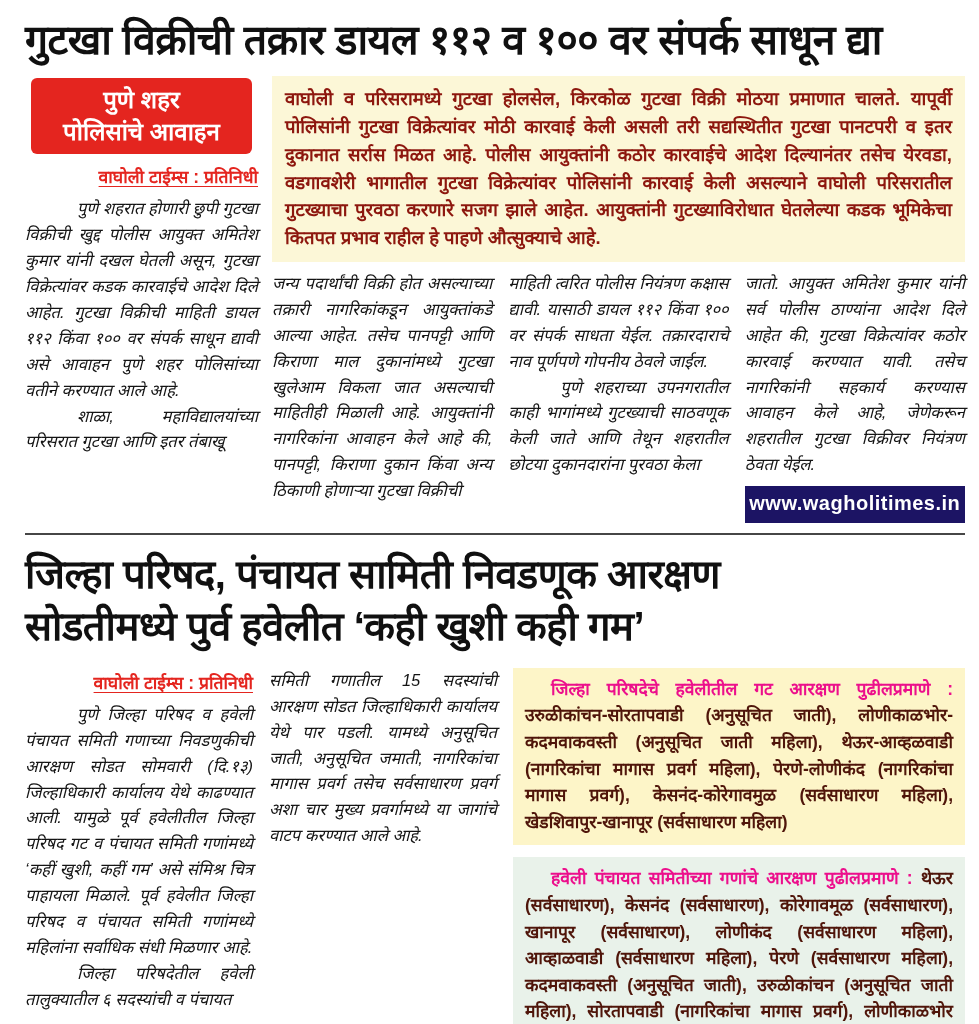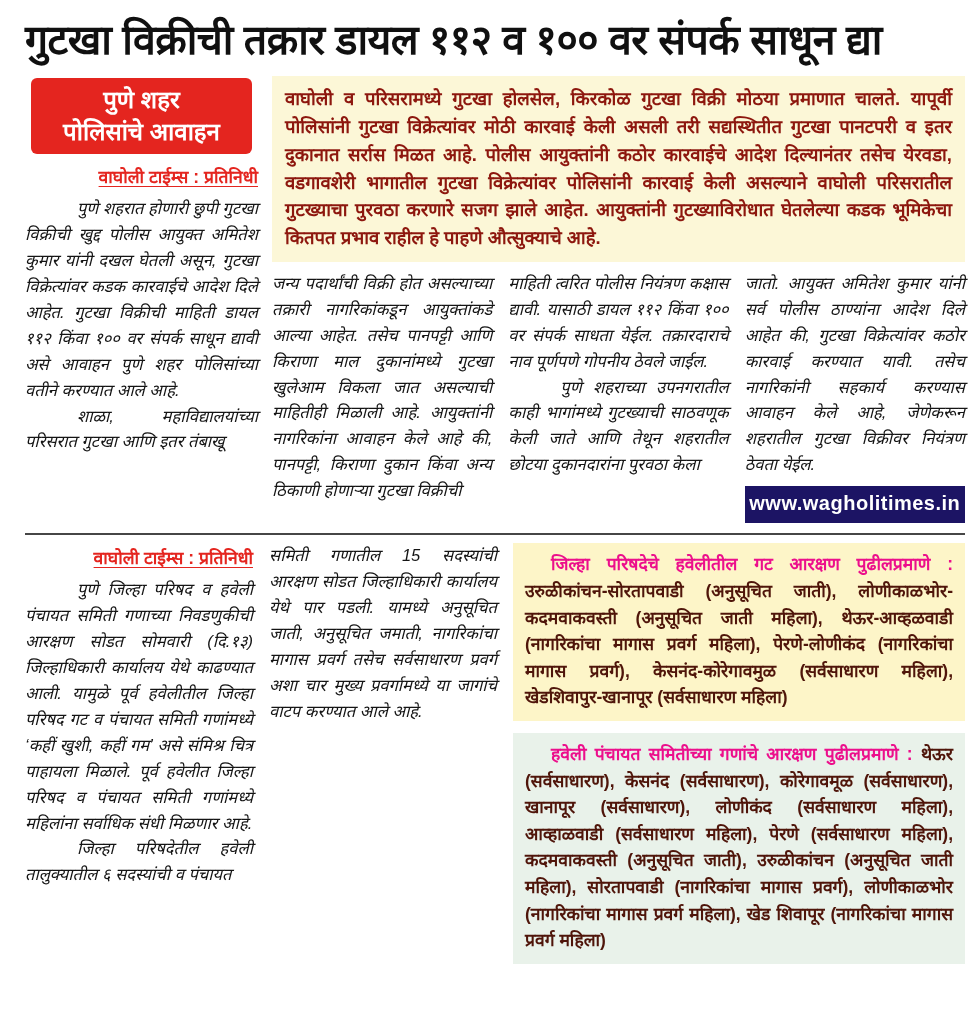--- a/index.html
+++ b/index.html
@@ -101,20 +101,24 @@
         <div class="bodytext">
           <p>जातो. आयुक्त अमितेश कुमार यांनी सर्व पोलीस ठाण्यांना आदेश दिले आहेत की, गुटखा विक्रेत्यांवर कठोर कारवाई करण्यात यावी. तसेच नागरिकांनी सहकार्य करण्यास आवाहन केले आहे, जेणेकरून शहरातील गुटखा विक्रीवर नियंत्रण ठेवता येईल.</p>
           <a href="#" class="website-bar">www.wagholitimes.in</a>
         </div>
       </div>
     </div>
   </div>
 
   <hr class="divider">
 
+  <h1 class="headline headline-2">
+    <span>जिल्हा परिषद, पंचायत सामिती निवडणूक आरक्षण</span><br>
+    <span>सोडतीमध्ये पुर्व हवेलीत ‘कही खुशी कही गम’</span>
+  </h1>
 
   <div class="article-2">
     <div class="a2-col1">
       <div class="byline">वाघोली टाईम्स : प्रतिनिधी</div>
       <div class="bodytext">
         <p class="indent">पुणे जिल्हा परिषद व हवेली पंचायत समिती गणाच्या निवडणुकीची आरक्षण सोडत सोमवारी (दि.१३) जिल्हाधिकारी कार्यालय येथे काढण्यात आली. यामुळे पूर्व हवेलीतील जिल्हा परिषद गट व पंचायत समिती गणांमध्ये ‘कहीं खुशी, कहीं गम’ असे संमिश्र चित्र पाहायला मिळाले. पूर्व हवेलीत जिल्हा परिषद व पंचायत समिती गणांमध्ये महिलांना सर्वाधिक संधी मिळणार आहे.</p>
         <p class="indent">जिल्हा परिषदेतील हवेली तालुक्यातील ६ सदस्यांची व पंचायत</p>
       </div>
     </div>
 

